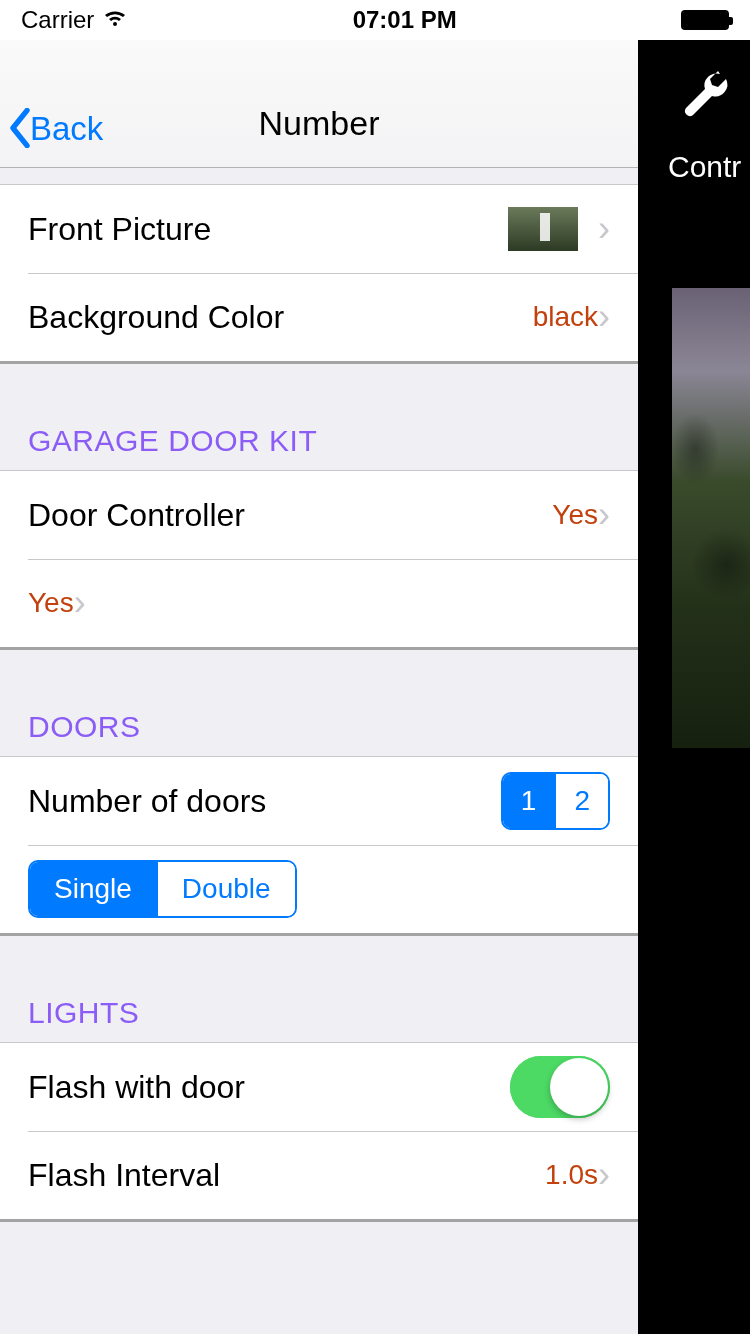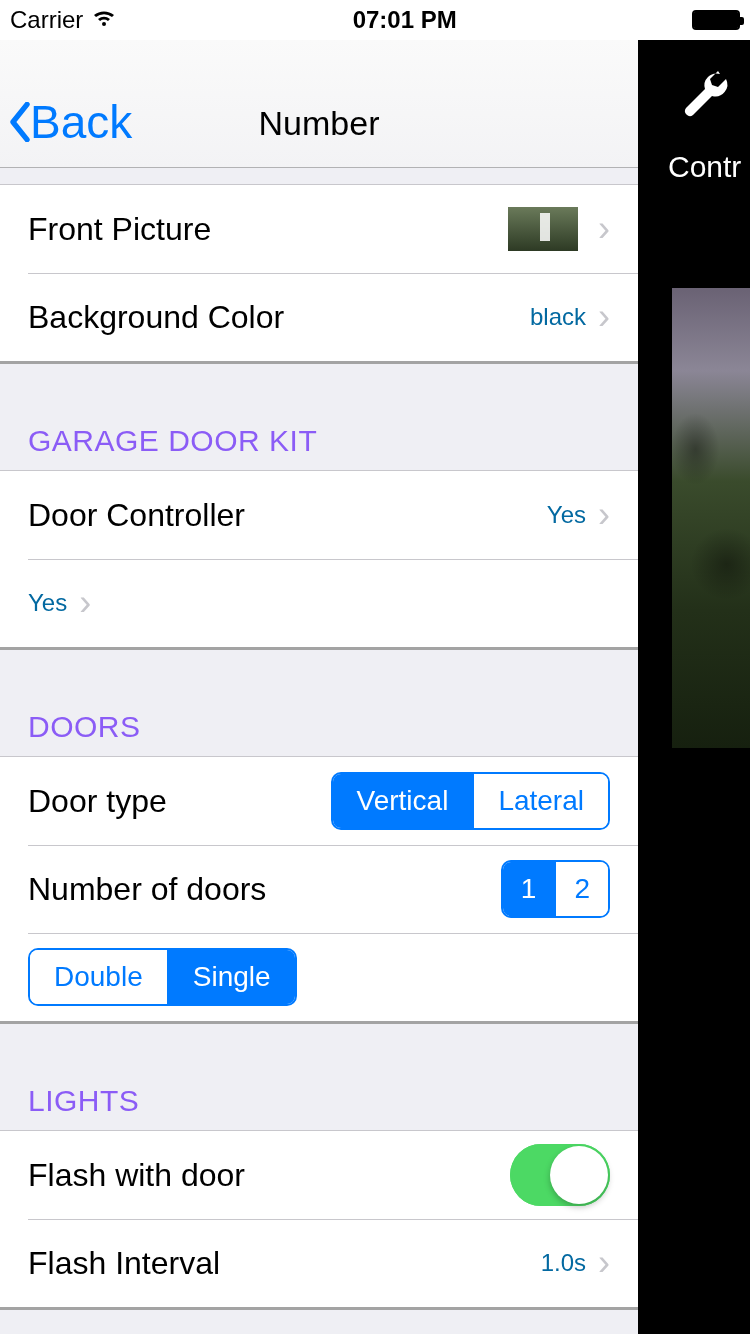--- a/index.html
+++ b/index.html
@@ -3,21 +3,21 @@
 <meta charset="utf-8">
 <style>
   * { box-sizing: border-box; margin: 0; padding: 0; }
   html, body { width: 750px; height: 1334px; overflow: hidden; font-family: -apple-system, "Helvetica Neue", Helvetica, Arial, sans-serif; }
   body { background: #000; position: relative; }
 
   
   .statusbar {
     position: absolute; top: 0; left: 0; width: 750px; height: 40px;
     background: #fff; display: flex; align-items: center; justify-content: space-between;
-    padding: 0 10px; font-size: 24px; font-weight: 500; z-index: 50;
+    padding: 0 21px; font-size: 24px; font-weight: 500; z-index: 50;
   }
   .statusbar .sb-left { display: flex; align-items: center; gap: 8px; }
   .statusbar .wifi { display: inline-block; }
   .statusbar .sb-center { font-weight: 600; }
   .statusbar .battery {
     width: 48px; height: 20px; border: 2px solid #000; border-radius: 4px; position: relative;
     display: flex; align-items: center;
   }
   .statusbar .battery::after {
     content: ""; position: absolute; right: -6px; top: 5px; width: 4px; height: 8px;
@@ -33,21 +33,21 @@
 
   
   .navbar {
     height: 128px; display: flex; align-items: flex-end; padding-bottom: 24px;
     background: linear-gradient(#fafafa, #f3f3f5);
     border-bottom: 1px solid #b2b2b4;
     position: relative;
   }
   .back {
     position: absolute; left: 6px; bottom: 18px; display: flex; align-items: center;
-    color: #007aff; font-size: 46px;
+    color: #007aff; font-size: 33px;
   }
   .back-chevron { font-size: 48px; line-height: 34px; font-weight: 400; margin-right: -4px;}
   .title {
     width: 100%; text-align: center; font-size: 34px; font-weight: 500; color: #000;
   }
 
   .scroll { position: absolute; top: 128px; left: 0; right: 0; bottom: 0; overflow: hidden; }
   .content-offset { margin-top: -38px; } 
 
   .section-header {
@@ -58,21 +58,21 @@
 
   .group { background: #fff; border-top: 1px solid #c8c7cc; border-bottom: 3px solid #a3a3a3; }
   .row {
     display: flex; align-items: center; min-height: 88px; padding: 0 28px 0 28px;
     position: relative;
   }
   .row + .row::before {
     content: ""; position: absolute; top: 0; left: 28px; right: 0; height: 1px; background: #c8c7cc;
   }
   .row-label { flex: 1; font-size: 32px; color: #000; }
-  .row-value { font-size: 24px; color: #0369a1; margin-right: 12px; }
+  .row-value { font-size: 28px; color: #c2410c; }
   .disclosure { color: #c7c7cc; font-size: 36px; font-weight: 300; }
 
   .thumb {
     width: 70px; height: 44px; background: linear-gradient(#6a7a5a, #2d3a24);
     position: relative; margin-right: 20px; border: 0;
   }
   .thumb::after {
     content:""; position:absolute; left: 32px; top: 6px; width: 10px; height: 28px;
     background: rgba(255,255,255,0.85);
   }
@@ -176,37 +176,30 @@
         </div>
         <div class="row">
           <div class="row-value">Yes</div>
           <div class="disclosure">›</div>
         </div>
       </div>
 
       <div class="section-header">DOORS</div>
       <div class="group">
         <div class="row">
-          <div class="row-label">Door type</div>
-          <div class="seg">
-            <div class="opt sel">Vertical</div>
-            <div class="opt">Lateral</div>
-          </div>
-        </div>
-        <div class="row">
           <div class="row-label">Number of doors</div>
           <div class="seg narrow">
             <div class="opt sel">1</div>
             <div class="opt">2</div>
           </div>
         </div>
         <div class="row">
           <div class="seg">
+            <div class="opt sel">Single</div>
             <div class="opt">Double</div>
-            <div class="opt sel">Single</div>
           </div>
         </div>
       </div>
 
       <div class="section-header">LIGHTS</div>
       <div class="group">
         <div class="row">
           <div class="row-label">Flash with door</div>
           <div class="switch">
               <div class="knob"></div>

